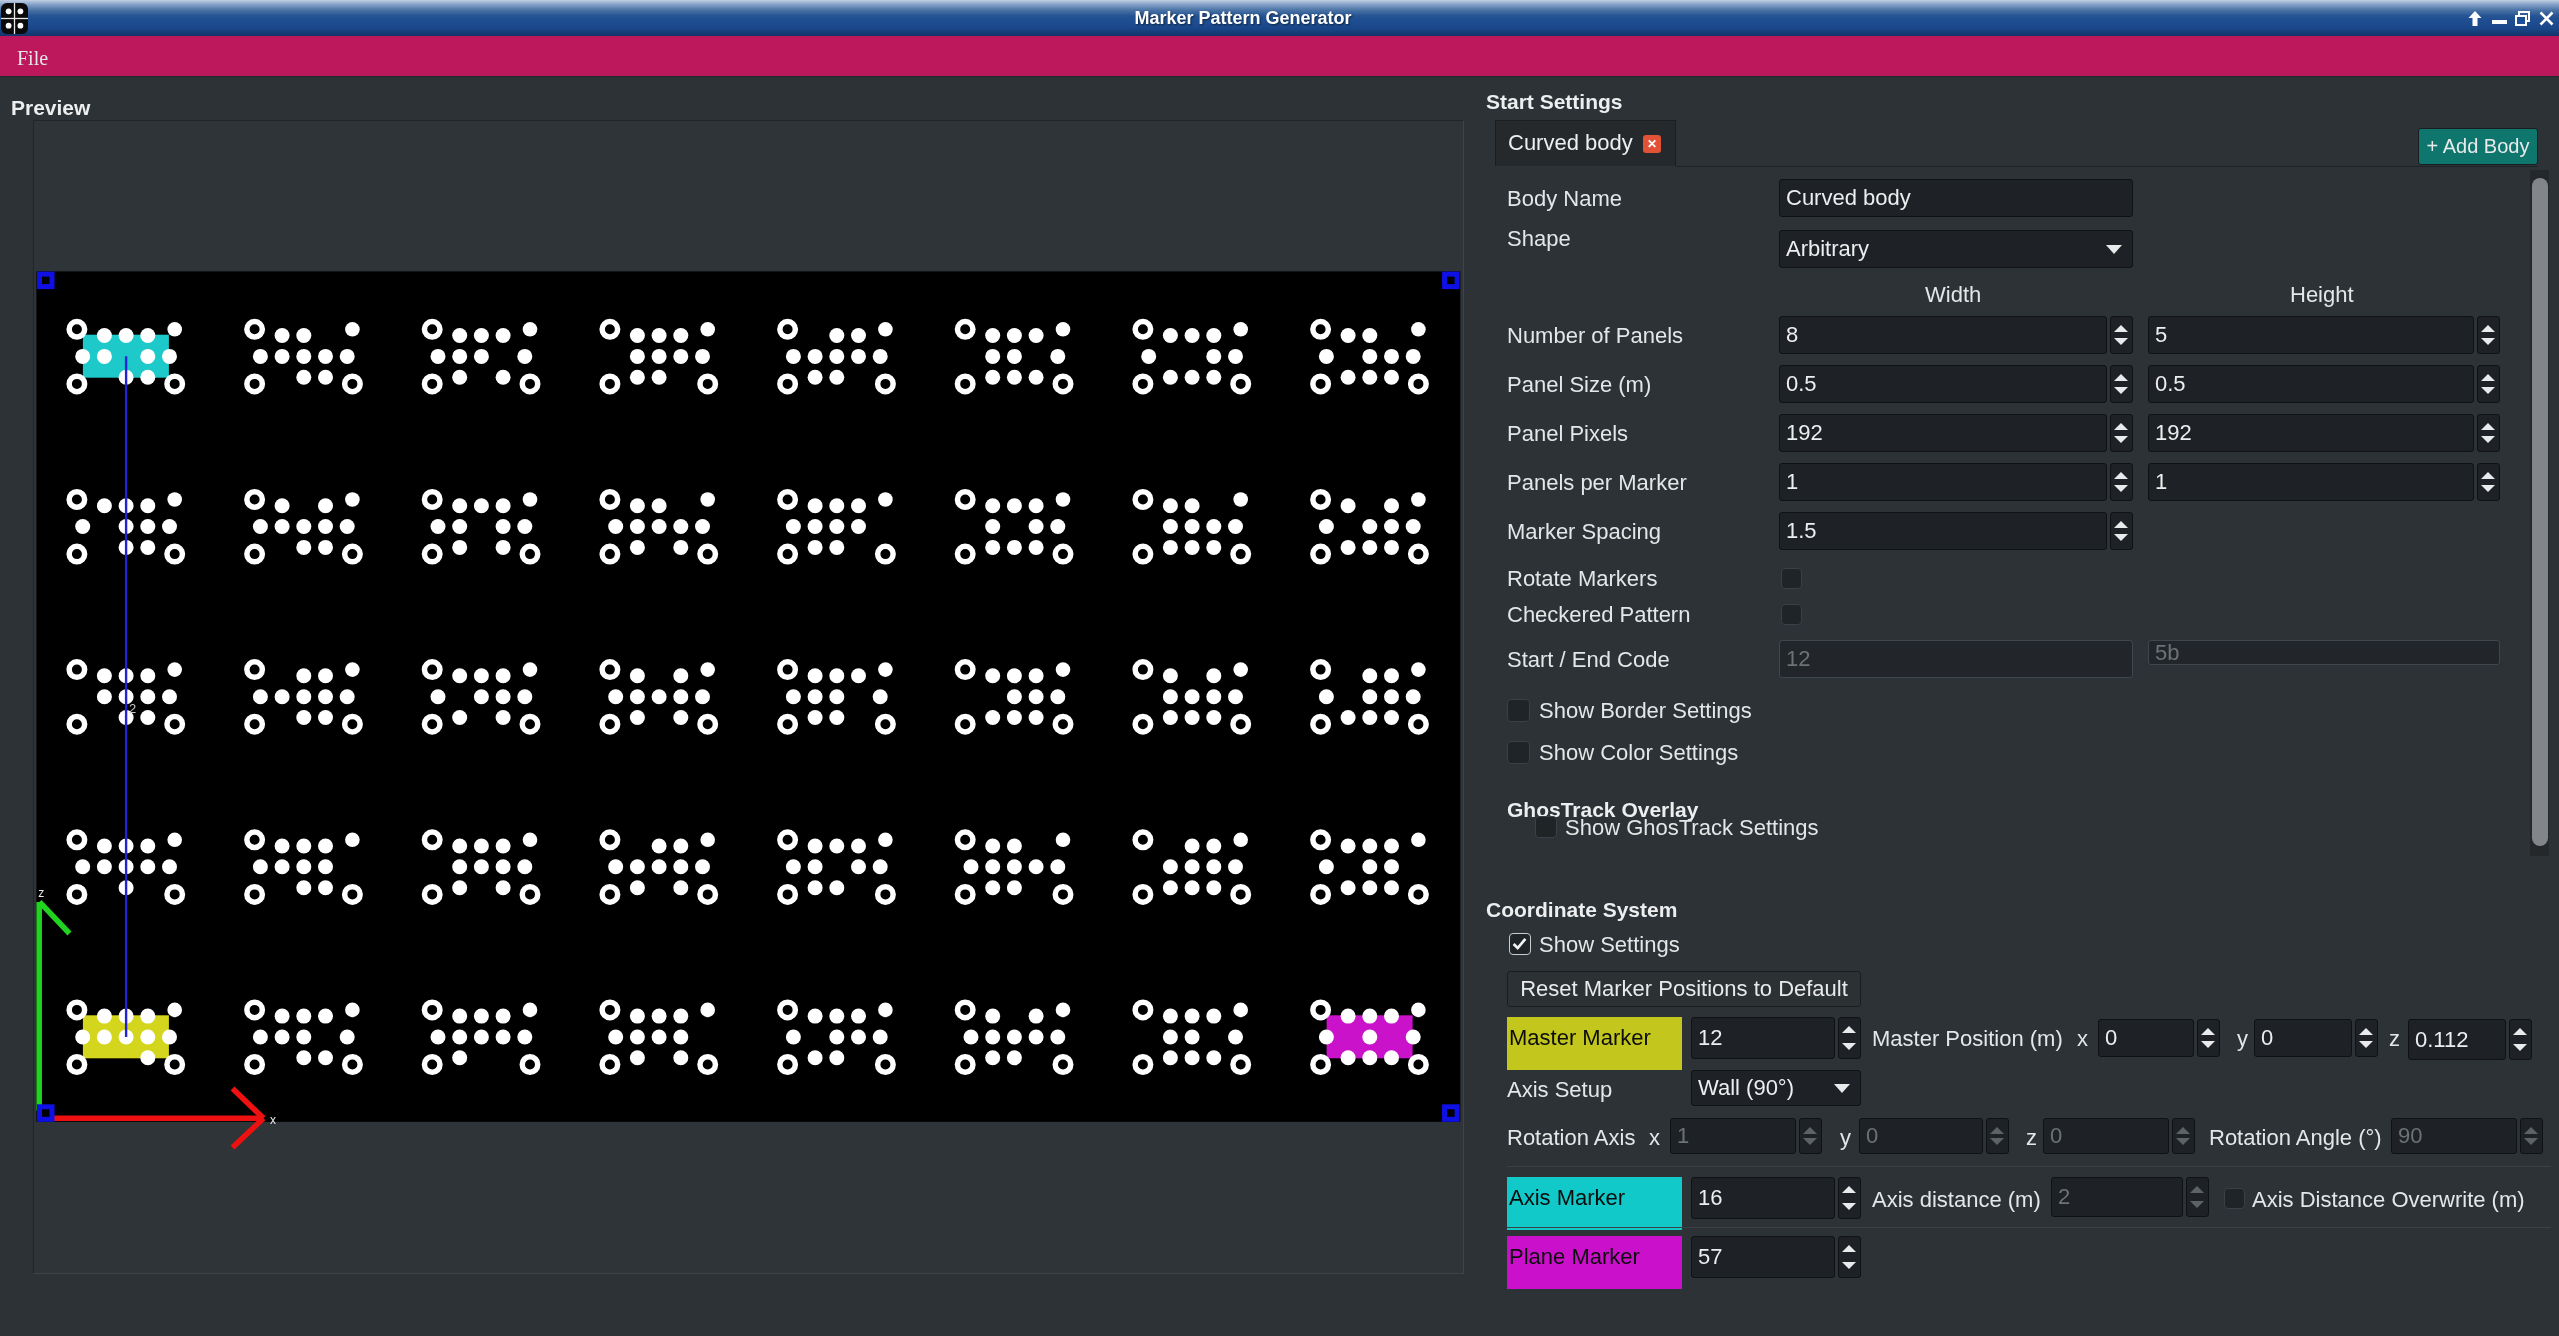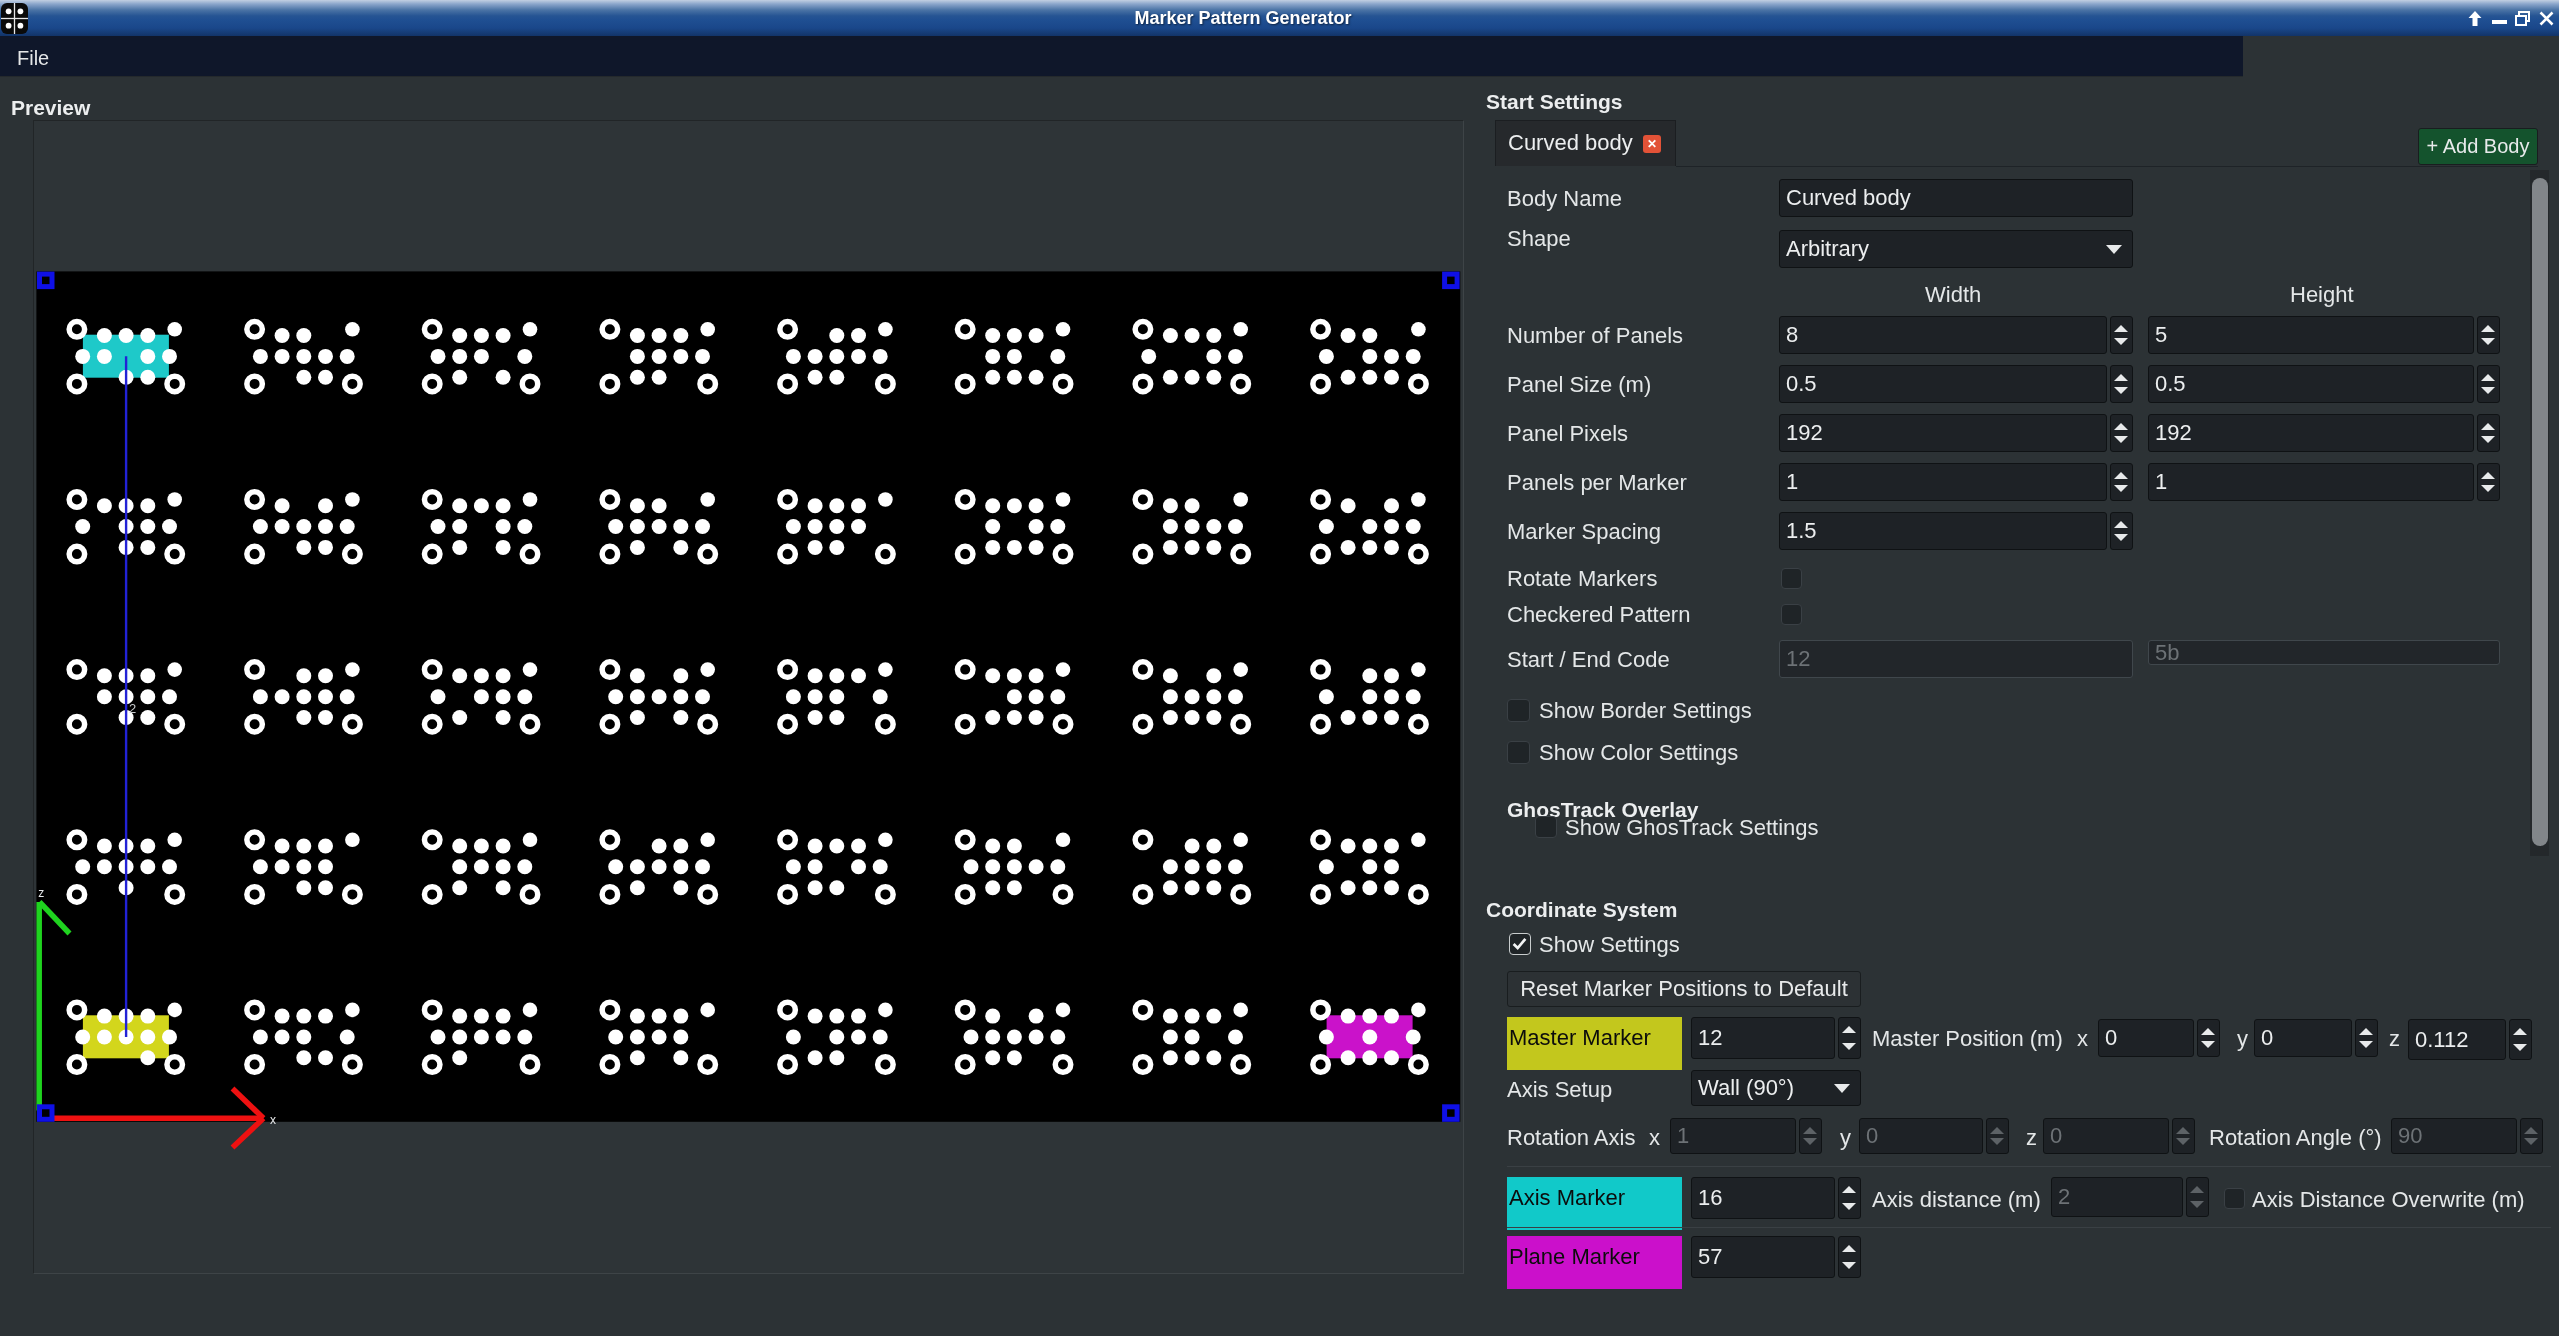--- a/index.html
+++ b/index.html
@@ -1,21 +1,21 @@
 <!DOCTYPE html>
 <html><head><meta charset="utf-8"><style>
 * { margin:0; padding:0; box-sizing:border-box; }
 html,body { width:2559px; height:1336px; overflow:hidden; }
 body { background:#2c3235; font-family:"Liberation Sans", sans-serif; position:relative; }
 .titlebar { position:absolute; left:0; top:0; width:2559px; height:36px;
   background:linear-gradient(to bottom,#c2d0e2 0%,#8ba6cb 11%,#4a73a5 28%,#265493 44%,#1f4f92 55%,#1a478a 78%,#123468 100%); }
 .title { position:absolute; left:0; top:8px; width:2486px; text-align:center; color:#fff;
   font-weight:bold; font-size:18px; text-shadow:1px 1px 2px rgba(0,0,0,0.55); }
-.menubar { position:absolute; left:0; top:36px; width:2243px; height:41px; background:#0f172a;
-  border-bottom:1px solid #24292c; }
+.menubar { position:absolute; left:0; top:36px; width:2559px; height:41px; background:#be185d;
+  border-bottom:1px solid #24292c;font-family:Liberation Serif, serif; }
 .menubar span { position:absolute; left:17px; top:11px; font-size:20px; color:#e4e6e7; }
 .lbl { position:absolute; color:#e4e7e8; font-size:22px; white-space:nowrap; }
 .hdr { position:absolute; color:#eceeef; font-size:21px; font-weight:bold; white-space:nowrap; }
 .hdr2 { position:absolute; color:#eceeef; font-size:21px; font-weight:bold; white-space:nowrap; }
 .panel { position:absolute; left:33px; top:120px; width:1431px; height:1154px;
   background:#2e3437; border:1px solid #212527; border-right-color:#3e4447; border-bottom-color:#3e4447; }
 .field { position:absolute; background:#1e2226; border:1px solid #0f1214; border-radius:3px; }
 .spin { position:absolute; }
 .spin .sv { position:absolute; left:0; top:0; bottom:0; right:26px; background:#1e2226;
   border:1px solid #0f1214; border-radius:3px; }
@@ -32,21 +32,21 @@
 .spin.dis .dn { border-top-color:#5d6266; }
 .field .down { position:absolute; right:10px; top:50%; margin-top:-4px; width:0; height:0;
   border-left:8.5px solid transparent; border-right:8.5px solid transparent; border-top:9px solid #e8eaeb; }
 .cb { position:absolute; background:#1f2427; border:1.5px solid #3a4045; border-radius:4px; }
 .cb.on { border-color:#c8cccd; }
 .tab { position:absolute; background:#26292c; border:1px solid #1b1e21; border-bottom:none;
   color:#eceeef; font-size:22px; padding:9px 0 0 12px; }
 .tx { position:absolute; right:14px; top:14px; width:18px; height:18px; background:#e25237;
   border-radius:3px; color:#fff; font-size:12px; font-weight:bold; text-align:center; line-height:18px; }
 .tabline { position:absolute; left:1676px; top:166px; width:862px; height:1px; background:#1e2327; }
-.addbody { position:absolute; left:2418px; top:128px; width:120px; height:37px; background:#14532d;
+.addbody { position:absolute; left:2418px; top:128px; width:120px; height:37px; background:#0f766e;
   border:1px solid #191d1f; border-radius:3px; color:#e8eaeb; font-size:20px; text-align:center; padding-top:6px; }
 .btn { position:absolute; background:#2c3134; border:1px solid #191d1f; border-radius:3px;
   color:#e8eaeb; font-size:22px; text-align:center; padding-top:4px; }
 .tag { position:absolute; width:175px; height:53px; color:#0c0c0c; font-size:22px; padding:8px 0 0 2px; }
 .sep { position:absolute; height:1px; background:#3a4044; }
 .sbtrack { position:absolute; left:2530px; top:170px; width:19px; height:686px; background:#24282b; }
 .sbhandle { position:absolute; left:2531.5px; top:178px; width:16px; height:668px; background:#82868a; border-radius:8px; }
 </style></head><body>
 <div class="titlebar">
     <svg style="position:absolute;left:1px;top:3px" width="27" height="31" viewBox="0 0 27 31">

